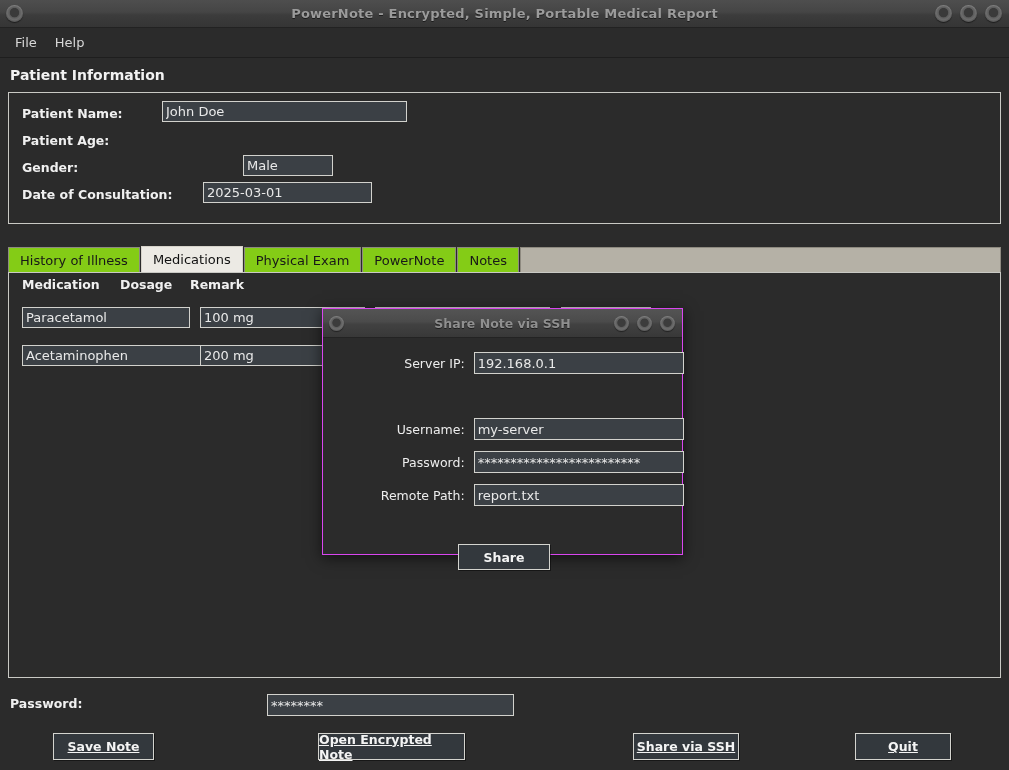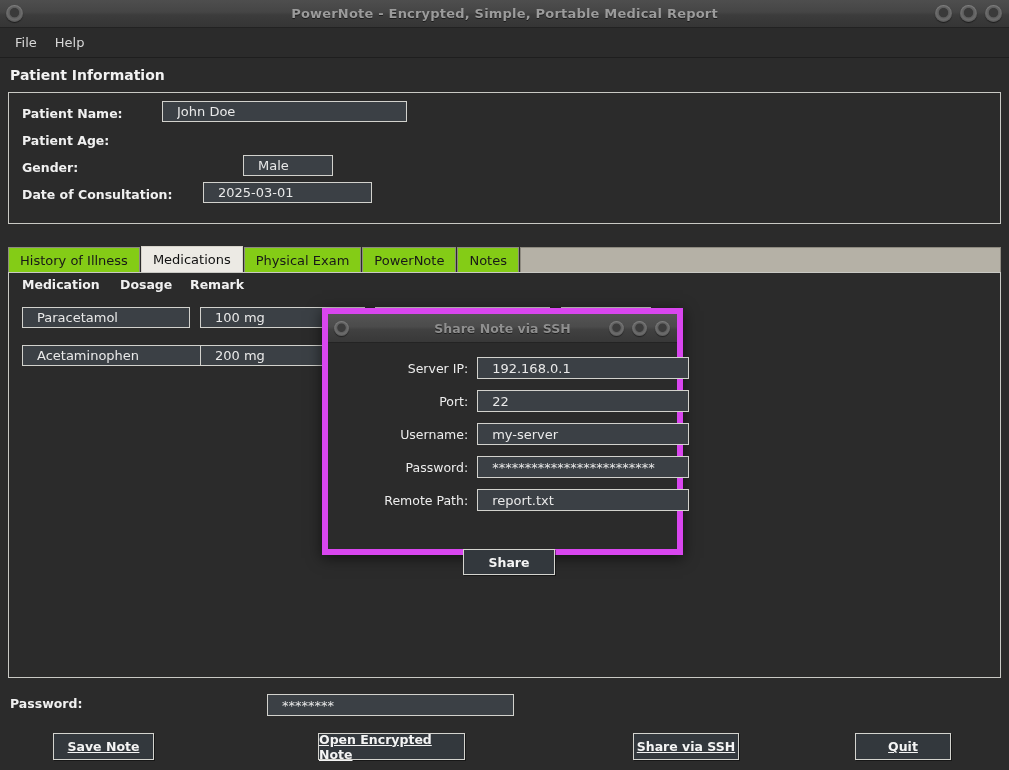--- a/index.html
+++ b/index.html
@@ -69,21 +69,21 @@
   }
   .p-row { position: absolute; height: 22px; display: flex; align-items: center; }
   .p-label { font-size: 12.5px; font-weight: bold; color: #f0f0f0; white-space: nowrap; }
 
   .tinput {
     background: #3b4045;
     border: 1px solid #d2d2cd;
     color: #e9e9e9;
     font-size: 13px;
     font-family: "DejaVu Sans", "Liberation Sans", sans-serif;
-    padding: 1px 14px;
+    padding: 1px 3px;
     height: 21px;
     line-height: 17px;
     outline: none;
   }
   .tinput::selection { background: #4a6fa5; }
 
   
   .tabstrip {
     position: absolute; left: 8px; top: 246px;
     width: 993px; height: 26px;
@@ -161,21 +161,21 @@
     cursor: default;
     box-shadow: 1px 1px 0 rgba(0,0,0,0.45);
     text-decoration: underline;
   }
 
   
   .dialog {
     position: absolute; left: 322px; top: 308px;
     width: 361px; height: 247px;
     background: #2b2b2b;
-    border: 6px solid #d946ef;
+    border: 1px solid #d946ef;
     box-shadow: 0 3px 14px rgba(0,0,0,0.6);
   }
   .dialog-titlebar {
     position: relative;
     height: 29px;
     background: linear-gradient(to bottom, #545454 0%, #4b4b4b 45%, #414141 55%, #383838 100%);
     border-bottom: 1px solid #232323;
   }
   .dialog-title {
     position: absolute; left: 0; right: 0; top: 7px;
@@ -307,24 +307,20 @@
       </div>
     </div>
 
     <div class="dialog-body">
 
       <div class="d-row" style="top:13px;">
         <span class="d-label">Server IP:</span>
         <input class="tinput d-input" value="192.168.0.1" style="">
       </div>
 
-      <div class="d-row" style="top:46px;">
-        <span class="d-label">Port:</span>
-        <input class="tinput d-input" value="22" style="">
-      </div>
 
       <div class="d-row" style="top:79px;">
         <span class="d-label">Username:</span>
         <input class="tinput d-input" value="my-server" style="">
       </div>
 
       <div class="d-row" style="top:112px;">
         <span class="d-label">Password:</span>
         <input class="tinput d-input" value="*************************" style="">
       </div>

